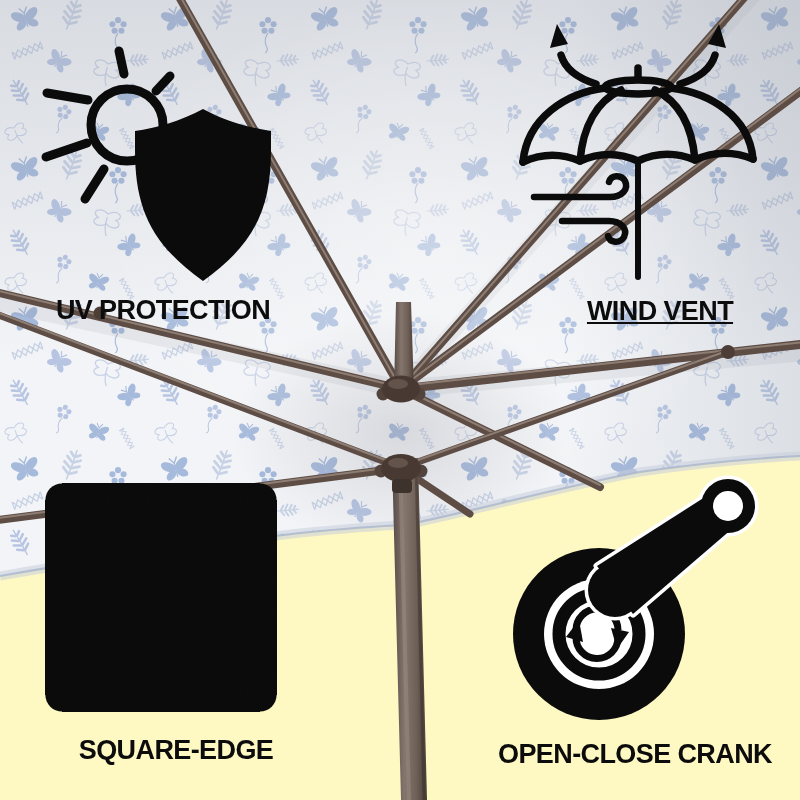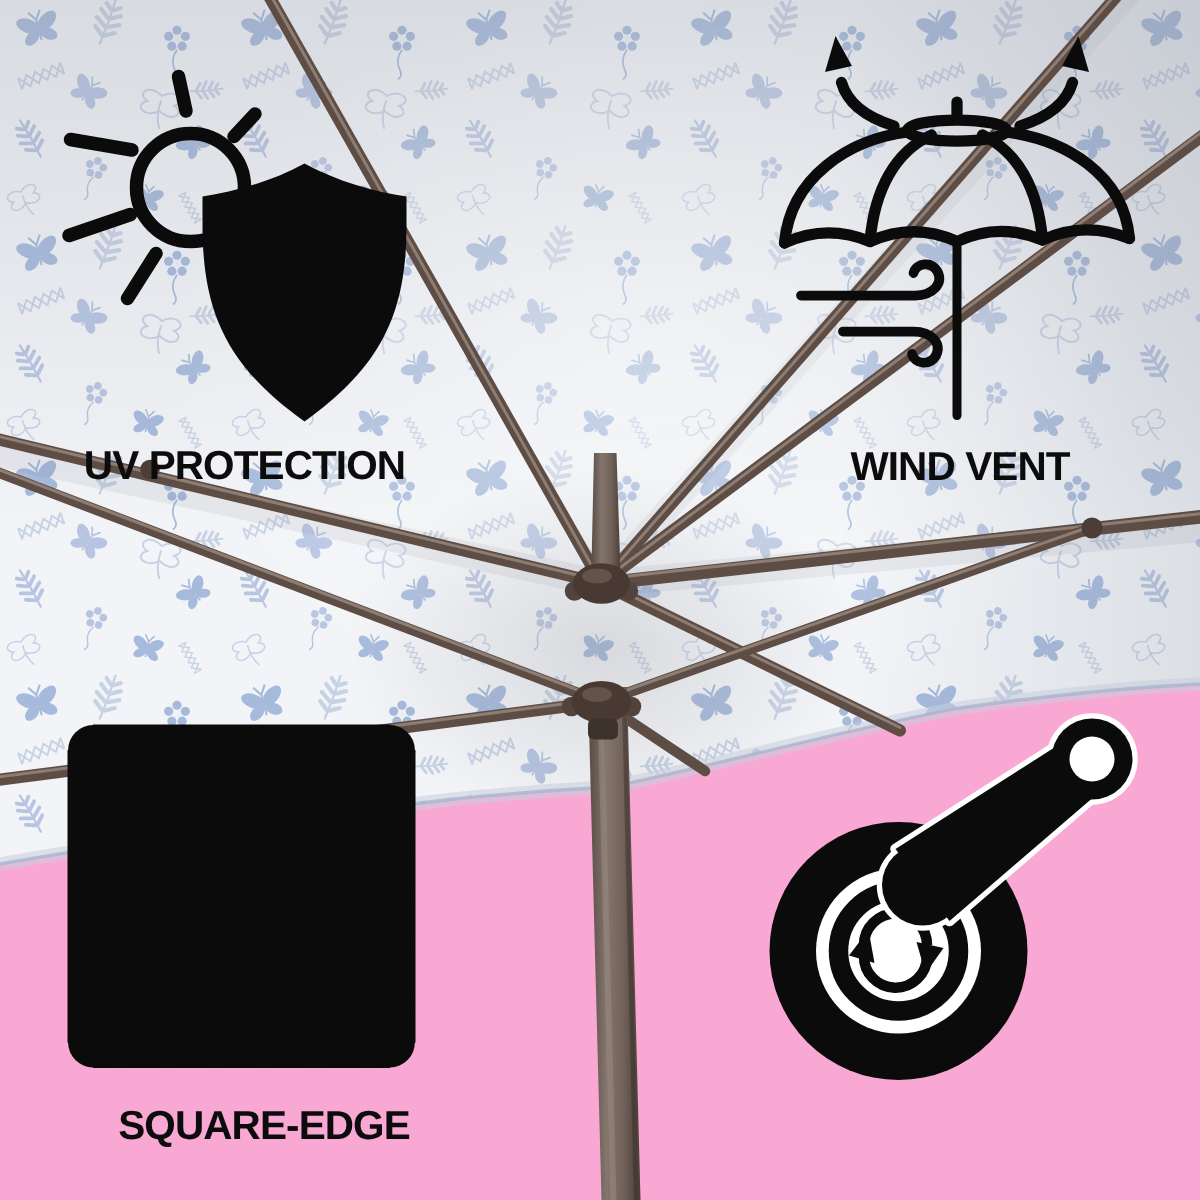--- a/index.html
+++ b/index.html
@@ -1,22 +1,22 @@
 <!DOCTYPE html>
 <html><head>
 <meta charset="utf-8">
 <style>
   html,body{margin:0;padding:0;background:#ffffff;}
-  .stage{position:relative;width:800px;height:800px;overflow:hidden;background:#f9a8d4;
+  .stage{position:relative;width:800px;height:800px;overflow:hidden;background:#fef9c3;
          font-family:"Liberation Sans",sans-serif;}
   .stage svg.layer{position:absolute;left:0;top:0;width:800px;height:800px;display:block;}
   .feature-label{position:absolute;font-weight:700;font-size:27px;line-height:1.05;
                  letter-spacing:-0.6px;color:#0c0c0c;text-align:center;white-space:nowrap;}
   #label-uv{left:18px;top:296px;width:290px;}
-  #label-wind{left:520px;top:297px;width:240px;}
+  #label-wind{left:540px;top:297px;width:240px;text-decoration:underline;}
   #label-square{left:36px;top:736px;width:280px;}
   #label-crank{left:495px;top:740px;width:280px;}
 </style>
 </head>
 <body>
 
 <div class="stage">
 
   <svg class="layer" viewBox="0 0 800 800">
     <defs>
@@ -258,14 +258,15 @@
         <circle cx="615" cy="590" r="27" fill="#0b0b0b"></circle>
         <circle cx="728" cy="506" r="27" fill="#0b0b0b"></circle>
         <circle cx="728" cy="506" r="15" fill="#ffffff"></circle>
       </g>
     </g>
   </svg>
 
   <div class="feature-label" id="label-uv">UV PROTECTION</div>
   <div class="feature-label" id="label-wind">WIND VENT</div>
   <div class="feature-label" id="label-square">SQUARE-EDGE</div>
+  <div class="feature-label" id="label-crank">OPEN-CLOSE CRANK</div>
 
 </div>
 
 </body></html>

